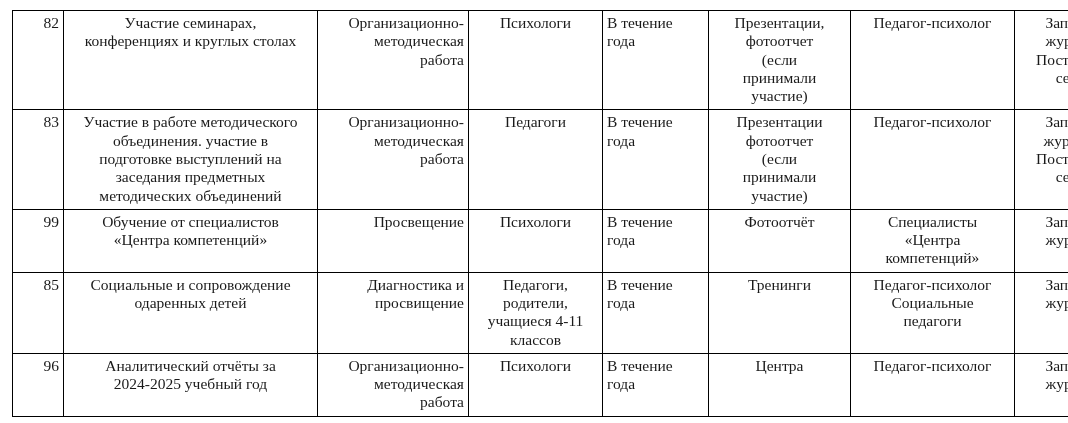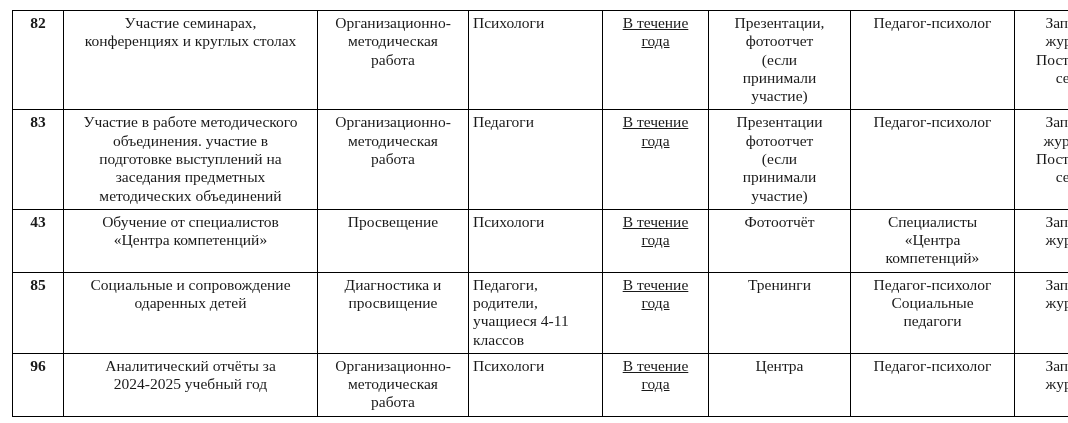--- a/index.html
+++ b/index.html
@@ -28,40 +28,38 @@
   }
   table.doc-table td {
     border: 1px solid #000000;
     vertical-align: top;
     font-size: 15.5px;
     line-height: 1.18;
     padding: 3px 4px 4px 4px;
   }
   td.c-num {
     width: 42px;
-    text-align: center;
+    text-align: right;
     padding-left: 8px;
-    font-weight: bold;
   }
   td.c-name {
     width: 245px;
     text-align: center;
     padding-left: 6px;
   }
   td.c-type {
     width: 142px;
-    text-align: center;
+    text-align: right;
   }
   td.c-target {
     width: 125px;
+    text-align: center;
   }
   td.c-time {
     width: 97px;
-    text-align: center;
-    text-decoration: underline;
   }
   td.c-result {
     width: 133px;
     text-align: center;
     margin-top: 38px;
   }
   td.c-resp {
     width: 155px;
     text-align: center;
     font-family: Liberation Serif, serif;
@@ -156,21 +154,21 @@
         <td class="c-mark">
             <span class="cell-text">Запись в
 журнале.
 Пост в соц.
 сетях</span>
           </td>
       </tr>
 
       <tr>
         <td class="c-num">
-            <span class="cell-text">43</span>
+            <span class="cell-text">99</span>
           </td>
         <td class="c-name">
             <span class="cell-text">Обучение от специалистов
 «Центра компетенций»</span>
           </td>
         <td class="c-type">
             <span class="cell-text">Просвещение</span>
           </td>
         <td class="c-target">
             <span class="cell-text">Психологи</span>

